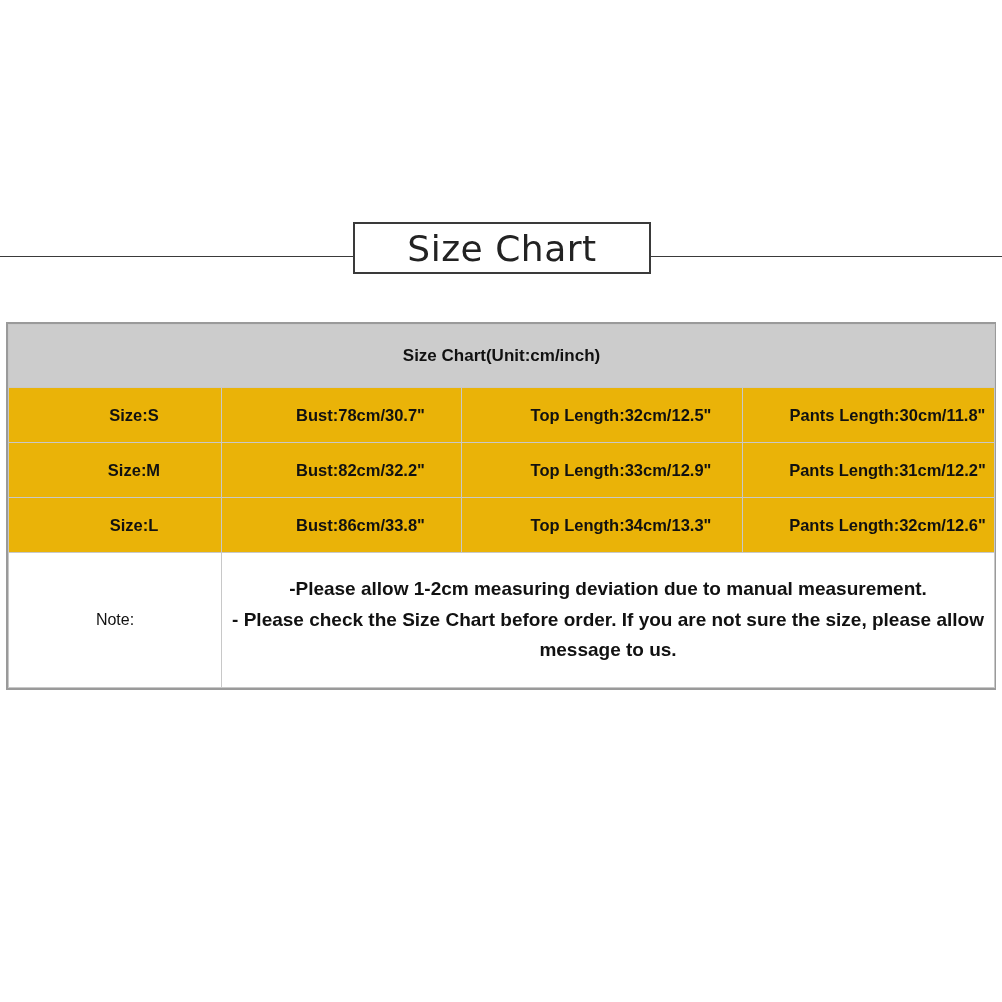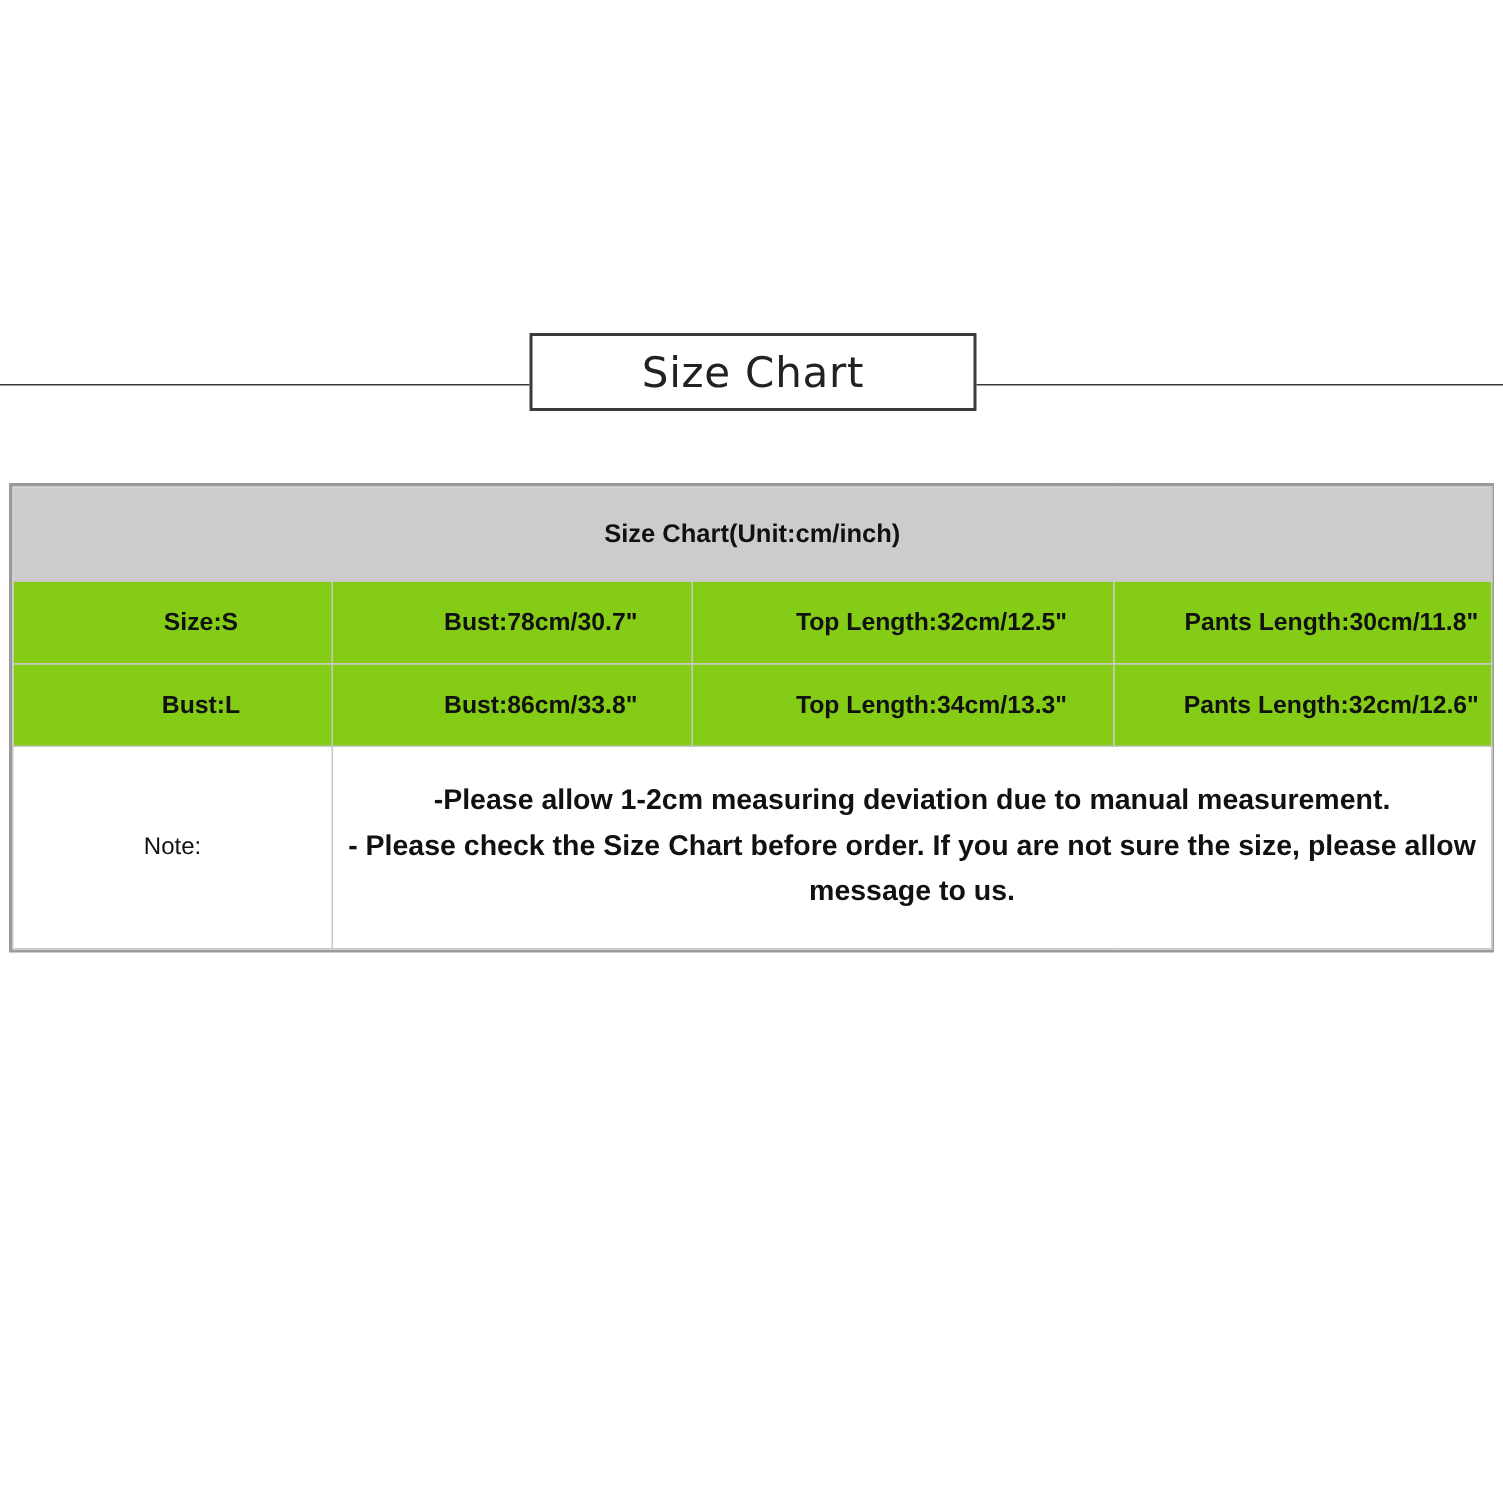--- a/index.html
+++ b/index.html
@@ -43,21 +43,21 @@
     width: 294px;
     height: 48px;
     background: #ffffff;
     border: 2px solid #3a3a3a;
     display: flex;
     align-items: center;
     justify-content: center;
   }
   .banner-title {
     font-family: "DejaVu Sans", sans-serif;
-    font-size: 28px;
+    font-size: 36px;
     color: #222222;
     letter-spacing: 0.5px;
   }
 
   
   .table-wrap {
     position: absolute;
     left: 6px;
     top: 322px;
     width: 990px;
@@ -82,21 +82,21 @@
     background: #cccccc;
     height: 60px;
     font-size: 17px;
     font-weight: bold;
     border: 1px solid #bdbdbd;
   }
   .data-row td {
     height: 52px;
     font-size: 16.5px;
     font-weight: bold;
-    background: #84cc16;
+    background: #eab308;
     padding-left: 39px;
   }
   .col-size { width: 213px; }
   .col-bust { width: 240px; }
   .col-top  { width: 281px; }
   .col-pant { width: 252px; }
 
   .note-row td {
     background: #ffffff;
     height: 118px;
@@ -141,23 +141,29 @@
           <td colspan="4">Size Chart(Unit:cm/inch)</td>
         </tr>
 
         <tr class="data-row">
           <td>Size:S</td>
           <td>Bust:78cm/30.7"</td>
           <td>Top Length:32cm/12.5"</td>
           <td>Pants Length:30cm/11.8"</td>
         </tr>
 
+        <tr class="data-row">
+          <td>Size:M</td>
+          <td>Bust:82cm/32.2"</td>
+          <td>Top Length:33cm/12.9"</td>
+          <td>Pants Length:31cm/12.2"</td>
+        </tr>
 
         <tr class="data-row">
-          <td>Bust:L</td>
+          <td>Size:L</td>
           <td>Bust:86cm/33.8"</td>
           <td>Top Length:34cm/13.3"</td>
           <td>Pants Length:32cm/12.6"</td>
         </tr>
 
 
         <tr class="note-row">
           <td class="note-label">Note:</td>
           <td colspan="3" class="note-body">
             <span>-Please allow 1-2cm measuring deviation due to manual measurement.</span>

